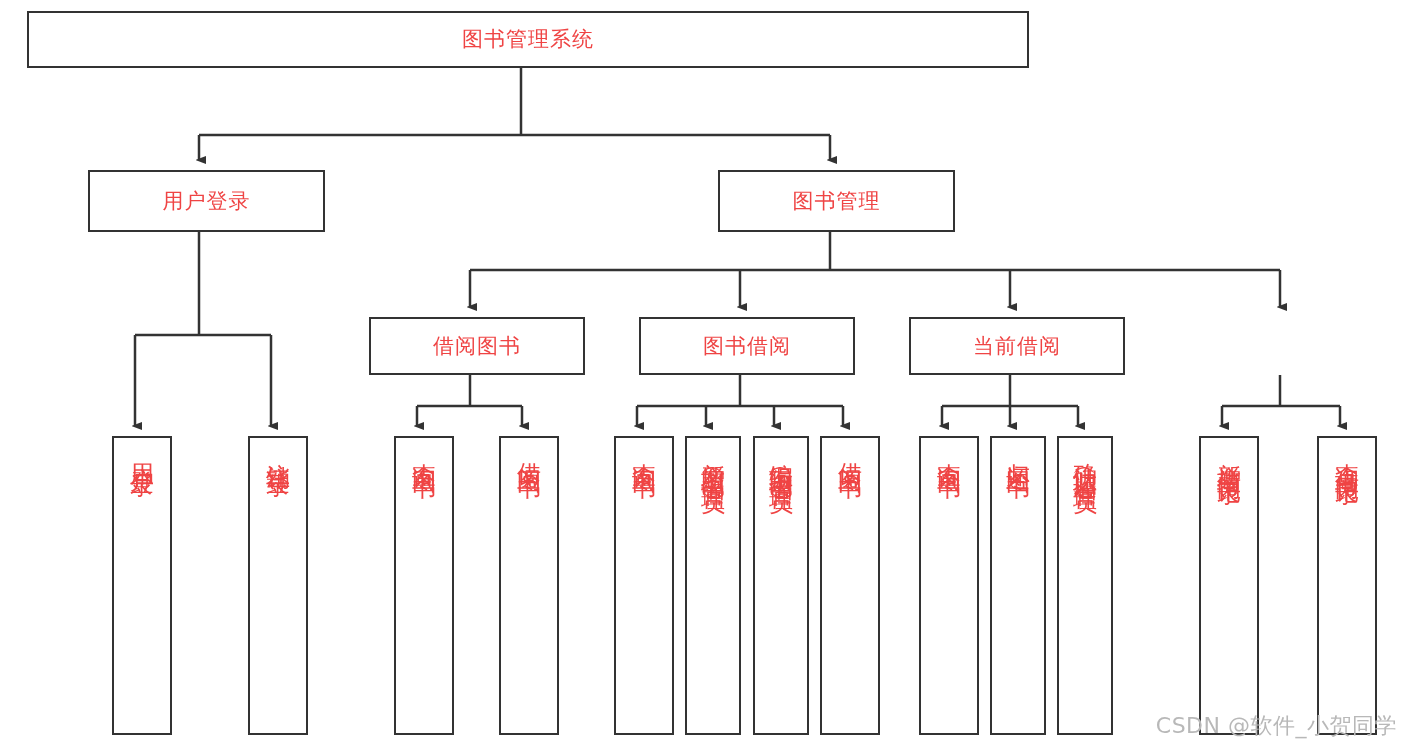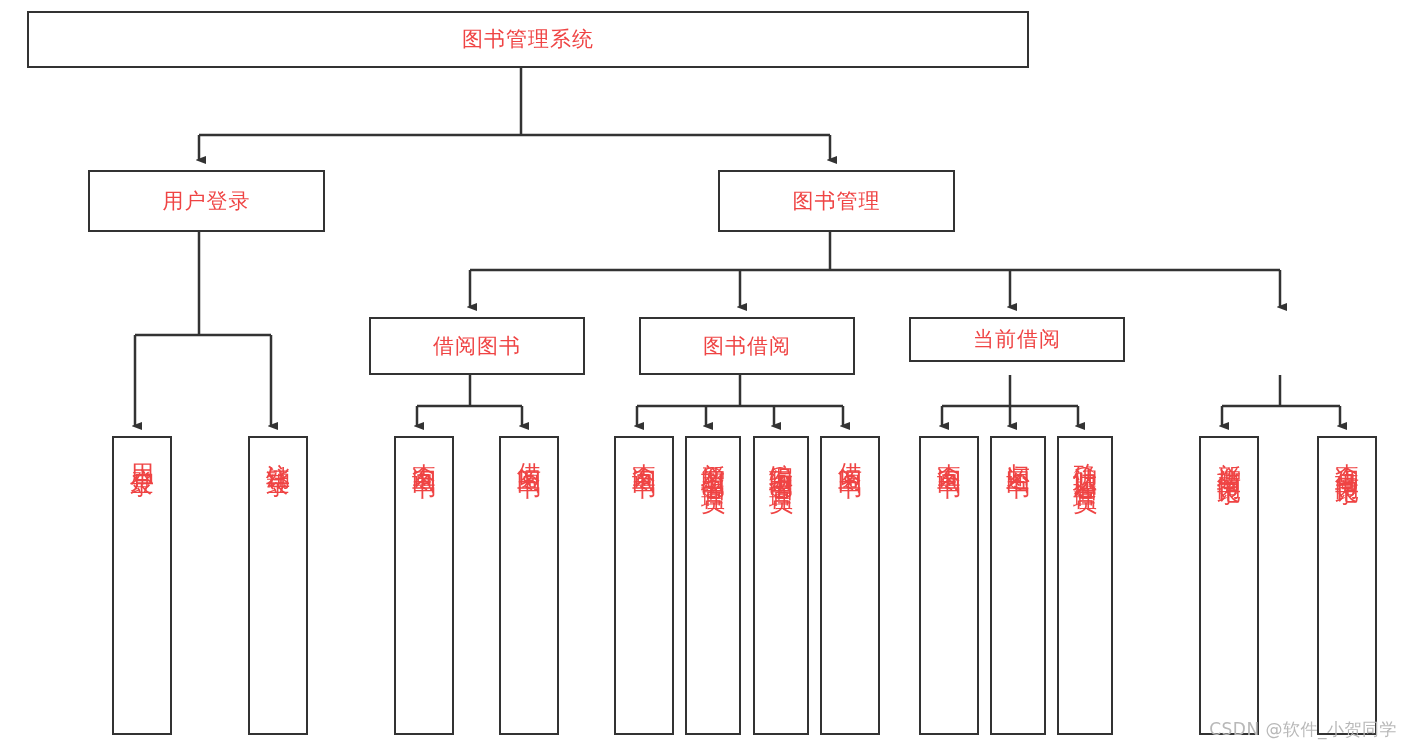--- a/index.html
+++ b/index.html
@@ -58,21 +58,21 @@
     text-orientation: upright;
     font-size: 24px;
     line-height: 1.0;
     letter-spacing: 4px;
     white-space: nowrap;
   }
   .watermark {
     position: absolute;
     right: 8px;
     bottom: 6px;
-    font-size: 17px;
+    font-size: 22px;
     color: #b8b8b8;
     letter-spacing: 0.5px;
     white-space: nowrap;
     font-family: "DejaVu Sans", "Liberation Sans", sans-serif;
   }
 </style>
 </head>
 <body>
 
 <div id="canvas">
@@ -137,21 +137,21 @@
   <div class="node horiz" style="left:711px; top:170px; width:237px; height:62px;">
     <span class="label">图书管理</span>
   </div>
 
   <div class="node horiz" style="left:362px; top:317px; width:216px; height:58px;">
     <span class="label">借阅图书</span>
   </div>
   <div class="node horiz" style="left:632px; top:317px; width:216px; height:58px;align-items:center;">
     <span class="label">图书借阅</span>
   </div>
-  <div class="node horiz" style="left:902px; top:317px; width:216px; height:45px;">
+  <div class="node horiz" style="left:902px; top:317px; width:216px; height:58px;">
     <span class="label">当前借阅</span>
   </div>
 
   <div class="node vert" style="left:105px; top:436px; width:60px; height:299px;">
     <span class="label">用户登录</span>
   </div>
   <div class="node vert" style="left:241px; top:436px; width:60px; height:299px;">
     <span class="label">注销登录</span>
   </div>
 

